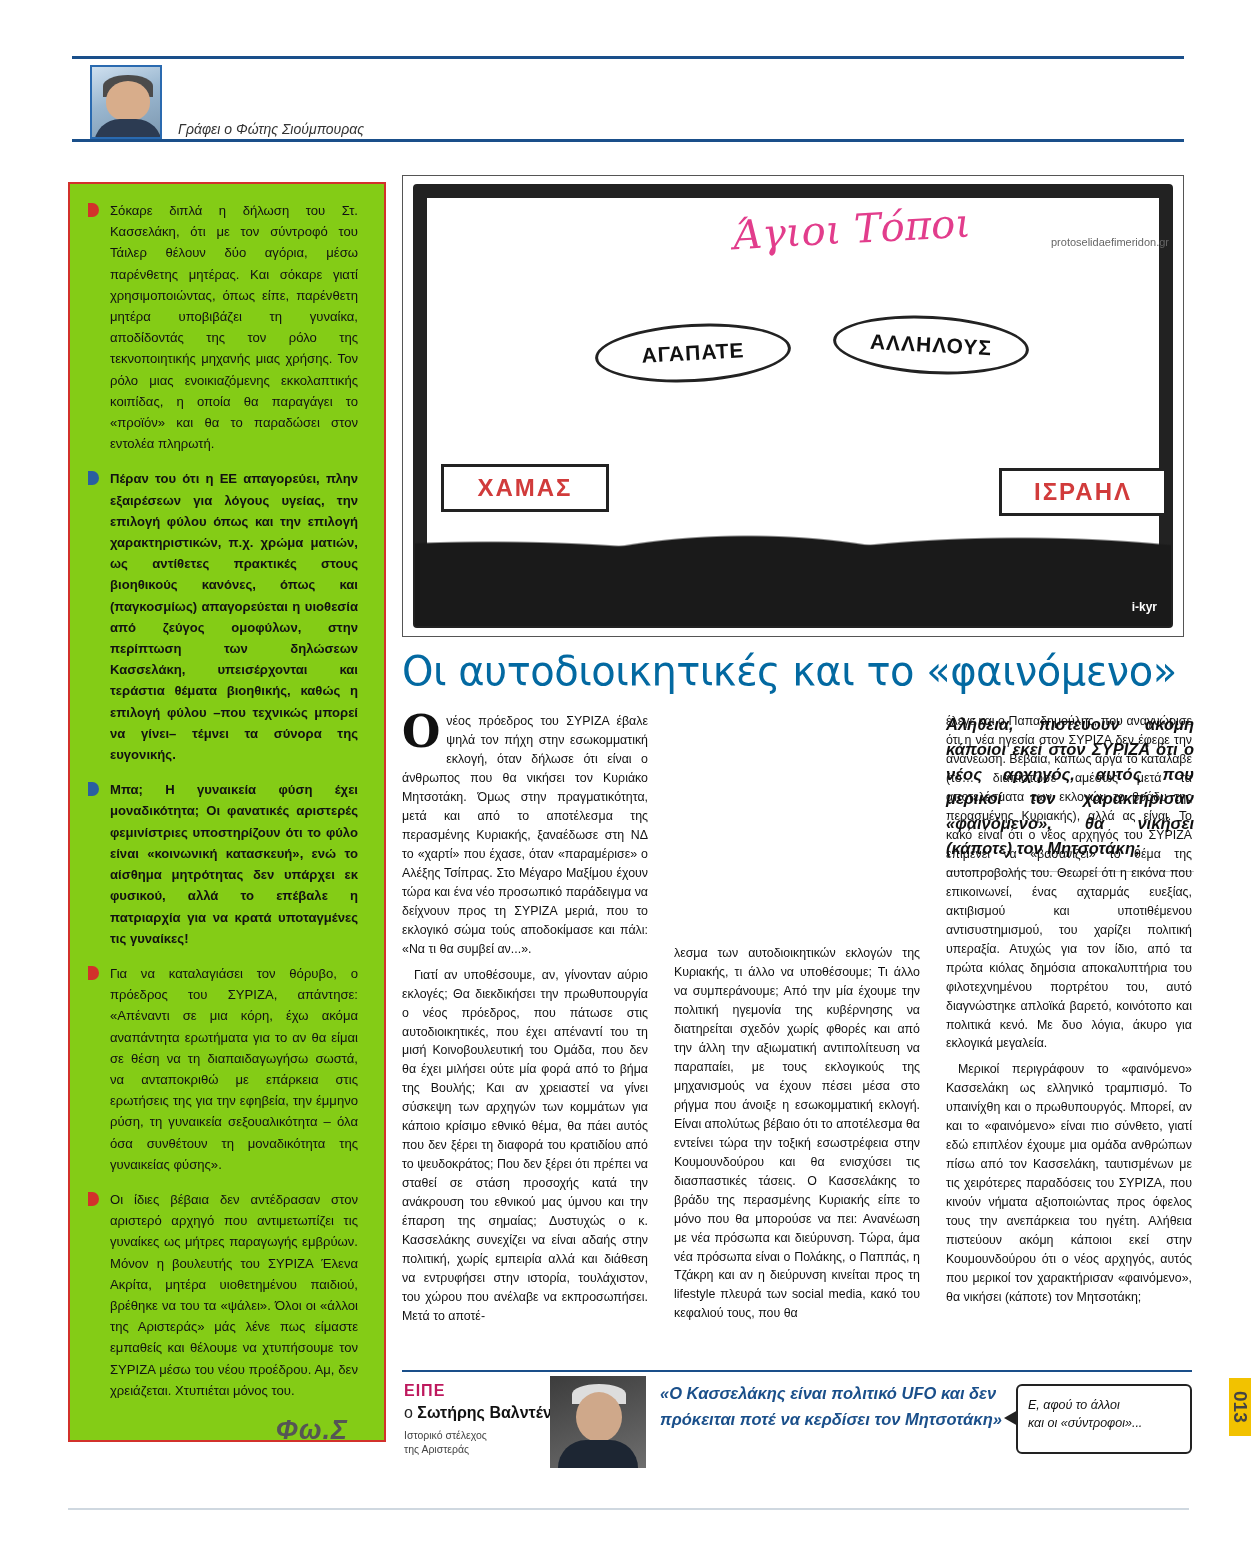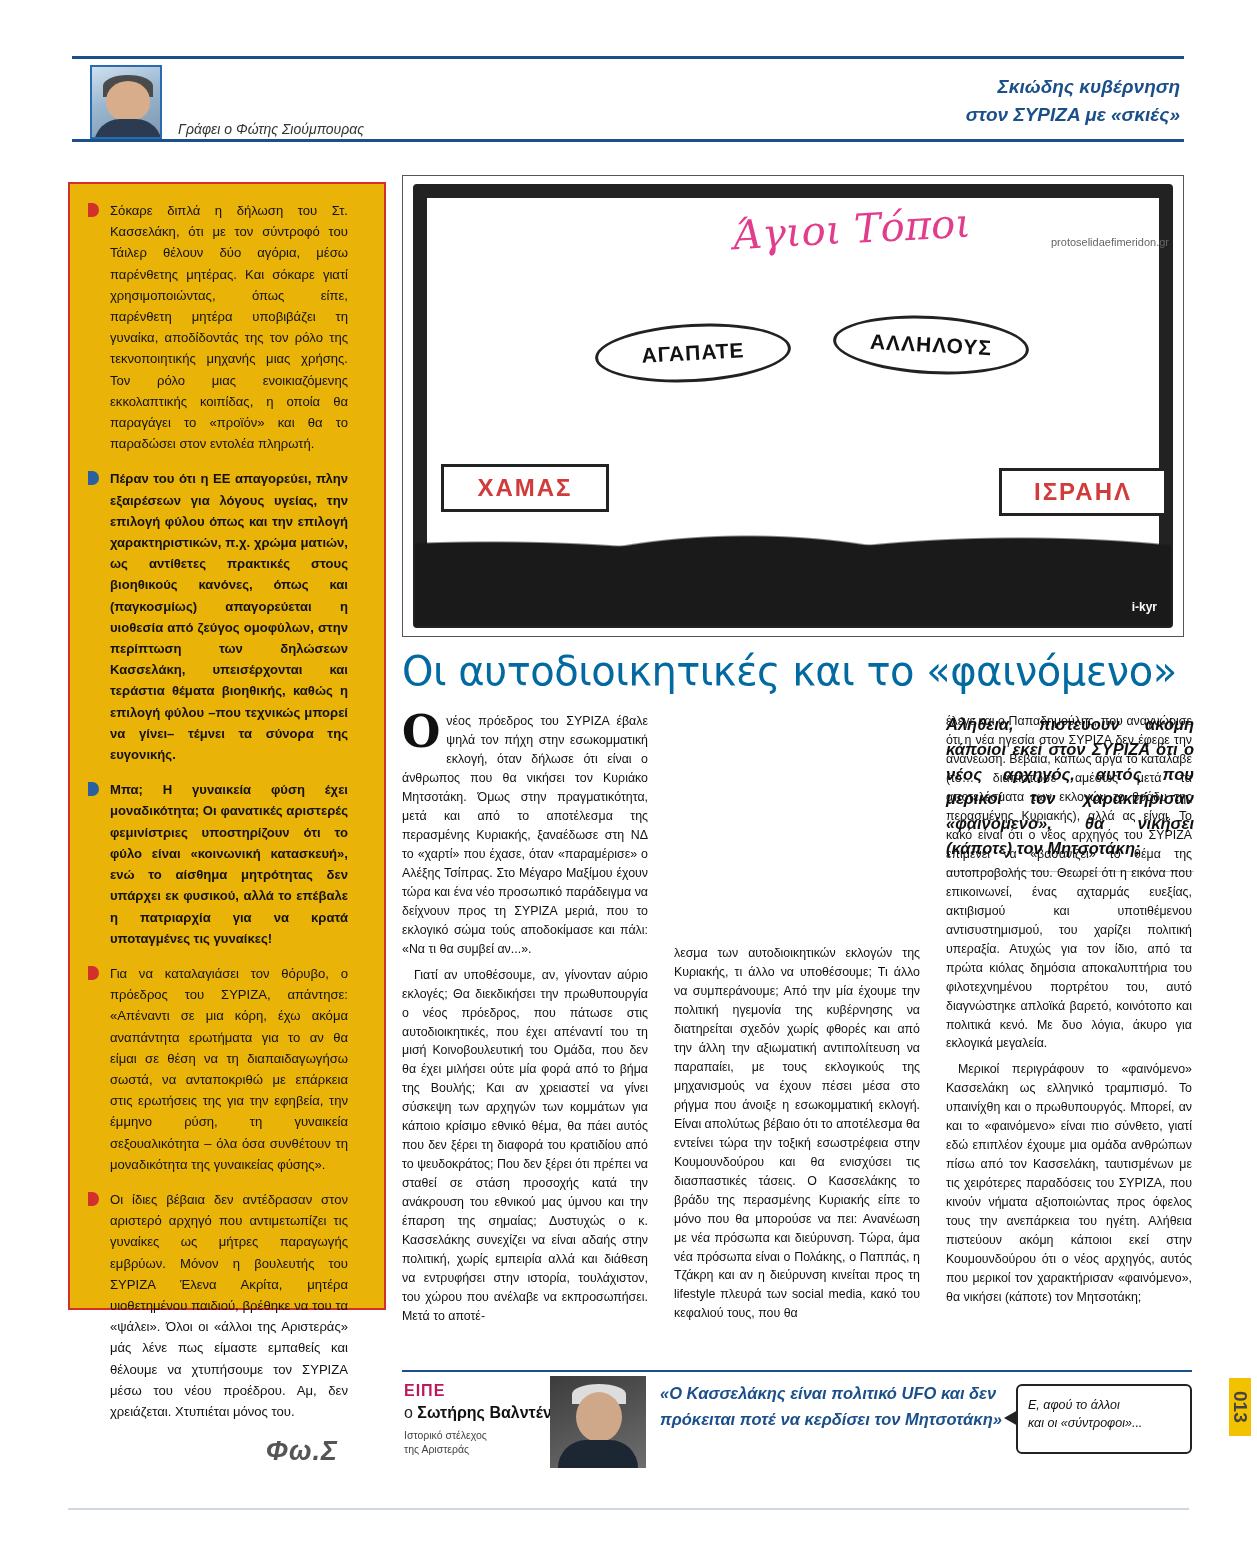--- a/index.html
+++ b/index.html
@@ -64,24 +64,24 @@
     font-style: italic;
     font-weight: bold;
     font-size: 19px;
     color: #1a4f8a;
     line-height: 1.45;
   }
 
   
   .leftbox {
     position: absolute;
-    left: 68px; top: 182px; width: 318px; height: 1128px;
+    left: 68px; top: 182px; width: 318px; height: 1260px;
     border: 2px solid #d2312b;
-    padding: 16px 36px 10px 18px;
-    background: #eab308;
+    padding: 16px 26px 10px 18px;
+    background: #84cc16;
   }
   .para {
     position: relative;
     font-size: 13.1px;
     line-height: 1.62;
     margin-bottom: 14px;
     padding-left: 22px;
     text-align: justify;
     color: #111;
   }
@@ -298,24 +298,20 @@
 </head>
 <body>
 
 <div class="header">
   <div class="hdr-photo">
     <div class="hair"></div>
     <div class="face"></div>
     <div class="body"></div>
   </div>
   <div class="hdr-sub">Γράφει ο Φώτης Σιούμπουρας</div>
-  <div class="hdr-right">
-    <div>Σκιώδης κυβέρνηση</div>
-    <div>στον ΣΥΡΙΖΑ με «σκιές»</div>
-  </div>
 </div>
 
 <div class="leftbox">
   <div class="para">
     <span class="bullet red"></span>
     <span>Σόκαρε διπλά η δήλωση του Στ. Κασσελάκη, ότι με τον σύντροφό του Τάιλερ θέλουν δύο αγόρια, μέσω παρένθετης μητέρας. Και σόκαρε γιατί χρησιμοποιώντας, όπως είπε, παρένθετη μητέρα υποβιβάζει τη γυναίκα, αποδίδοντάς της τον ρόλο της τεκνοποιητικής μηχανής μιας χρήσης. Τον ρόλο μιας ενοικιαζόμενης εκκολαπτικής κοιπίδας, η οποία θα παραγάγει το «προϊόν» και θα το παραδώσει στον εντολέα πληρωτή.</span>
   </div>
   <div class="para bold">
     <span class="bullet blue"></span>
     <span>Πέραν του ότι η ΕΕ απαγορεύει, πλην εξαιρέσεων για λόγους υγείας, την επιλογή φύλου όπως και την επιλογή χαρακτηριστικών, π.χ. χρώμα ματιών, ως αντίθετες πρακτικές στους βιοηθικούς κανόνες, όπως και (παγκοσμίως) απαγορεύεται η υιοθεσία από ζεύγος ομοφύλων, στην περίπτωση των δηλώσεων Κασσελάκη, υπεισέρχονται και τεράστια θέματα βιοηθικής, καθώς η επιλογή φύλου –που τεχνικώς μπορεί να γίνει– τέμνει τα σύνορα της ευγονικής.</span>

